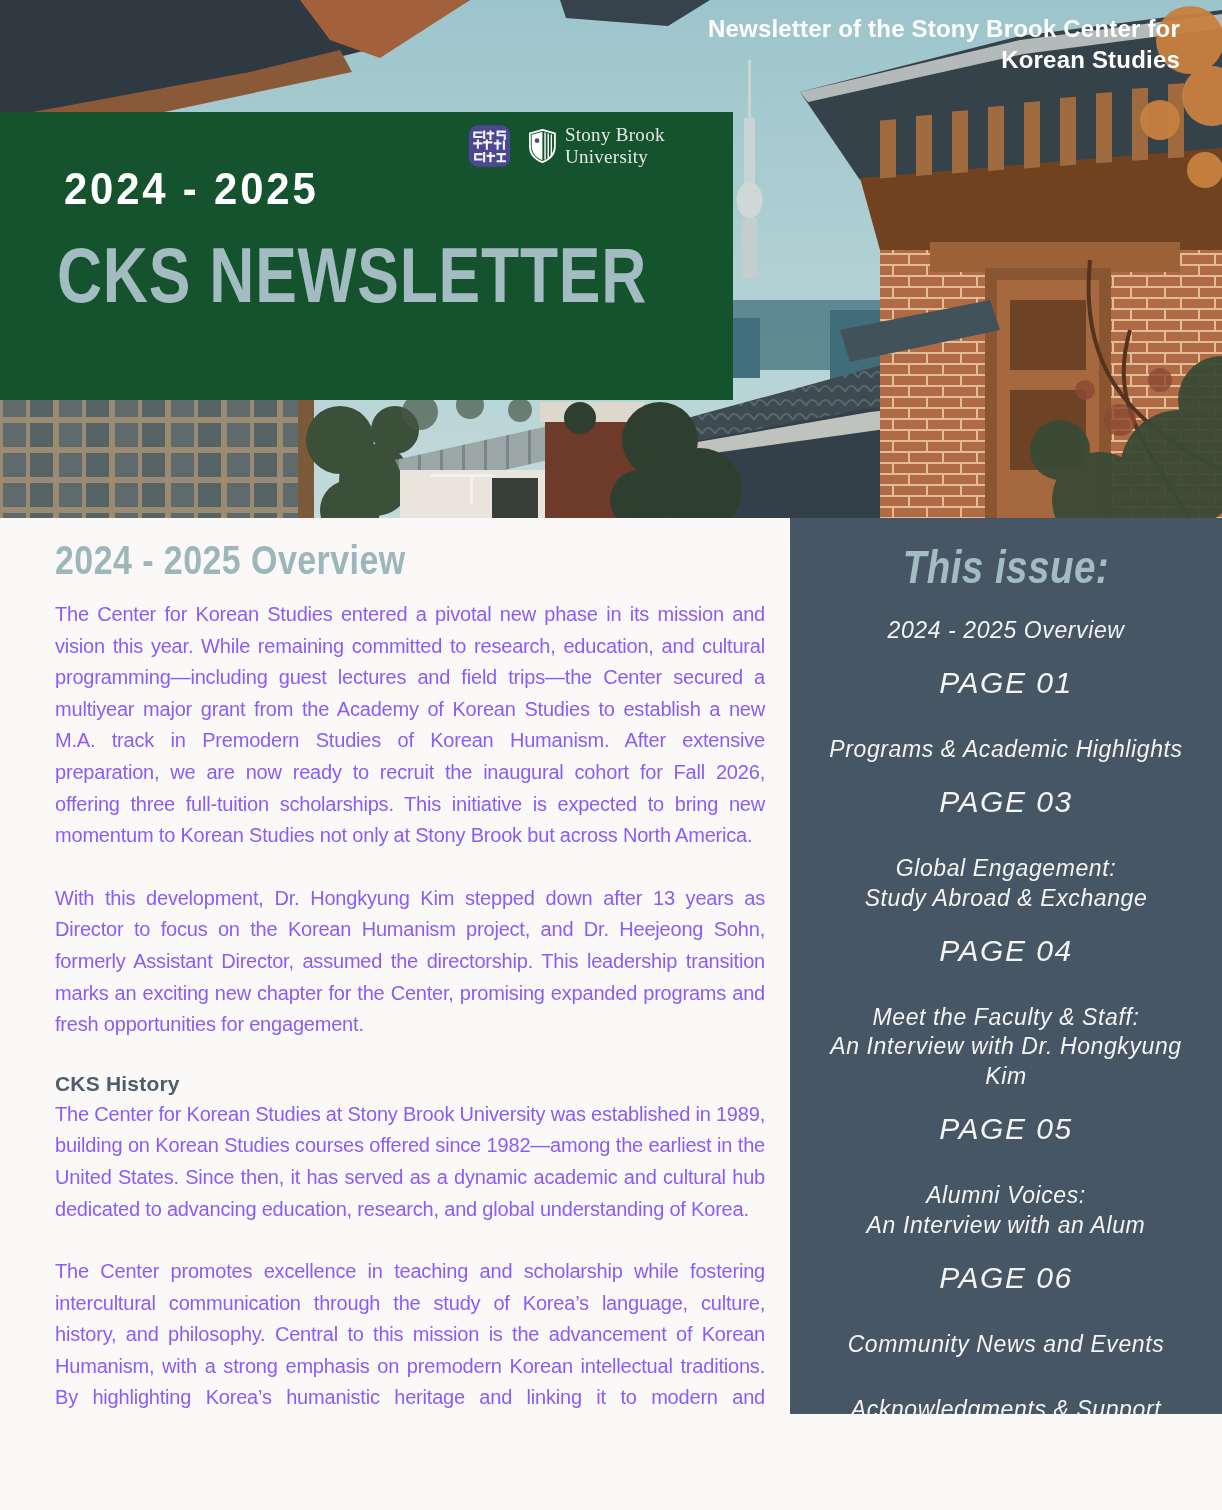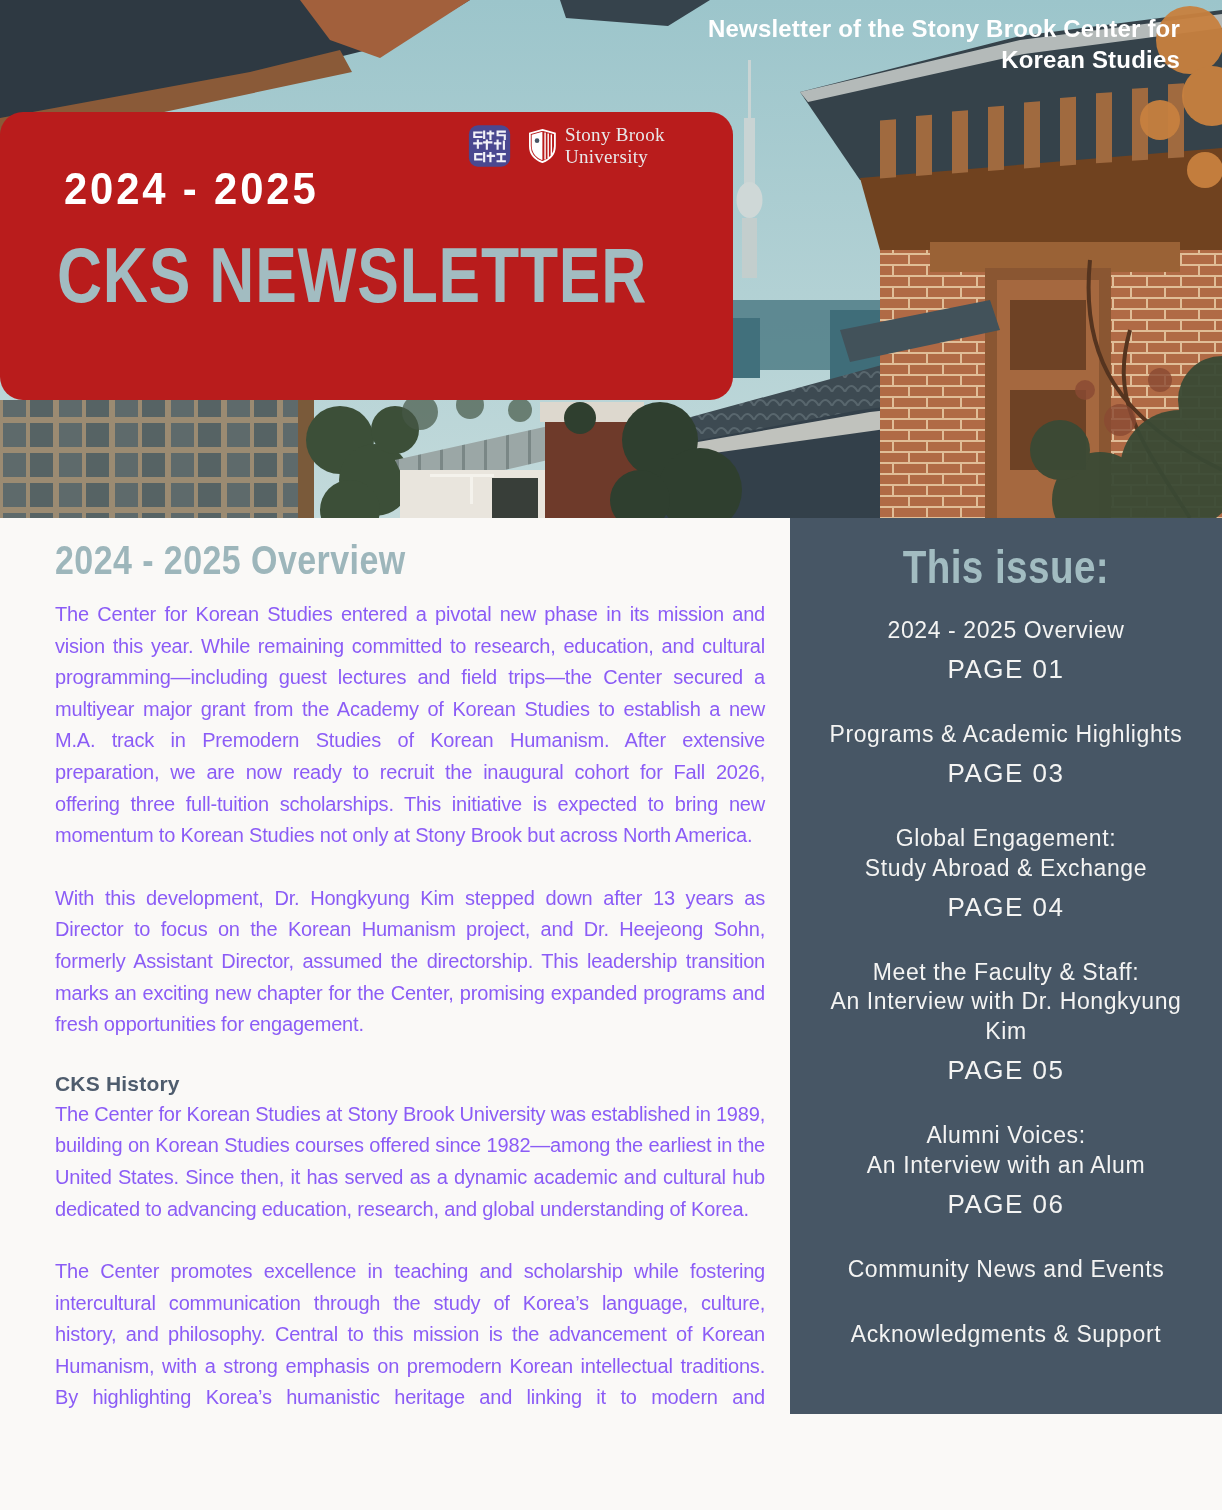--- a/index.html
+++ b/index.html
@@ -13,22 +13,21 @@
 
   .masthead-note {
     position: absolute; top: 14px; right: 42px; width: 560px;
     color: #ffffff; font-size: 24px; font-weight: 700; line-height: 1.28;
     text-align: right; white-space: pre-line; letter-spacing: 0.2px;
   }
 
   
   .band {
     position: absolute; top: 112px; left: 0; width: 733px; height: 288px;
-    background: #b91c1c;
-    border-radius: 23px;
+    background: #14532d;
   }
   .band-logos { position: absolute; top: 10px; left: 468px; display: flex; align-items: center; gap: 18px; }
   .seal { width: 48px; height: 48px; }
   .sbu-logo { display: flex; align-items: center; gap: 9px; }
   .sbu-logo .sbu-text {
     color: #e8e9ea; font-family: "Liberation Serif", serif; font-size: 19px; letter-spacing: 0.3px;
   }
   .band-year {
     position: absolute; top: 52px; left: 64px;
     color: #ffffff; font-size: 44px; font-weight: 800; letter-spacing: 3px;
@@ -55,35 +54,35 @@
   .article p.last { margin-bottom: 0; }
   .history-heading {
     color: #4e5c6d; font-size: 21px; font-weight: 700; 
     letter-spacing: 0.2px; margin-bottom: 3px;
   }
   .history-para { margin-bottom: 31px; }
 
   
   .toc {
     width: 432px; height: 992px; background: #475665; overflow: hidden;
-    padding: 22px 23px 0; text-align: center;
+    padding: 22px 23px 0; text-align: center; font-style: italic;
   }
   .toc-heading {
     display: inline-block; color: #a2bcc1; font-size: 46px; font-weight: 700;
     transform: scaleX(0.84); transform-origin: center top; white-space: nowrap;
     margin-bottom: 22px; letter-spacing: 0.5px;
   }
   .toc-list { display: flex; flex-direction: column; gap: 35px; }
   .toc-item { }
   .toc-item .t {
     color: #f4f4f3; font-size: 23px; line-height: 1.3; letter-spacing: 0.6px;
     white-space: pre-line;
   }
   .toc-item .p {
-    color: #f4f4f3; font-size: 26px; letter-spacing: 1.5px; margin-top: 8px;
+    color: #f4f4f3; font-size: 30px; letter-spacing: 1.5px; margin-top: 20px;
   }
 </style>
 </head>
 <body>
 
 <div class="page">
 
   <div class="hero">
     <svg width="1222" height="518" viewBox="0 0 1222 518" preserveAspectRatio="none">
       <defs>

